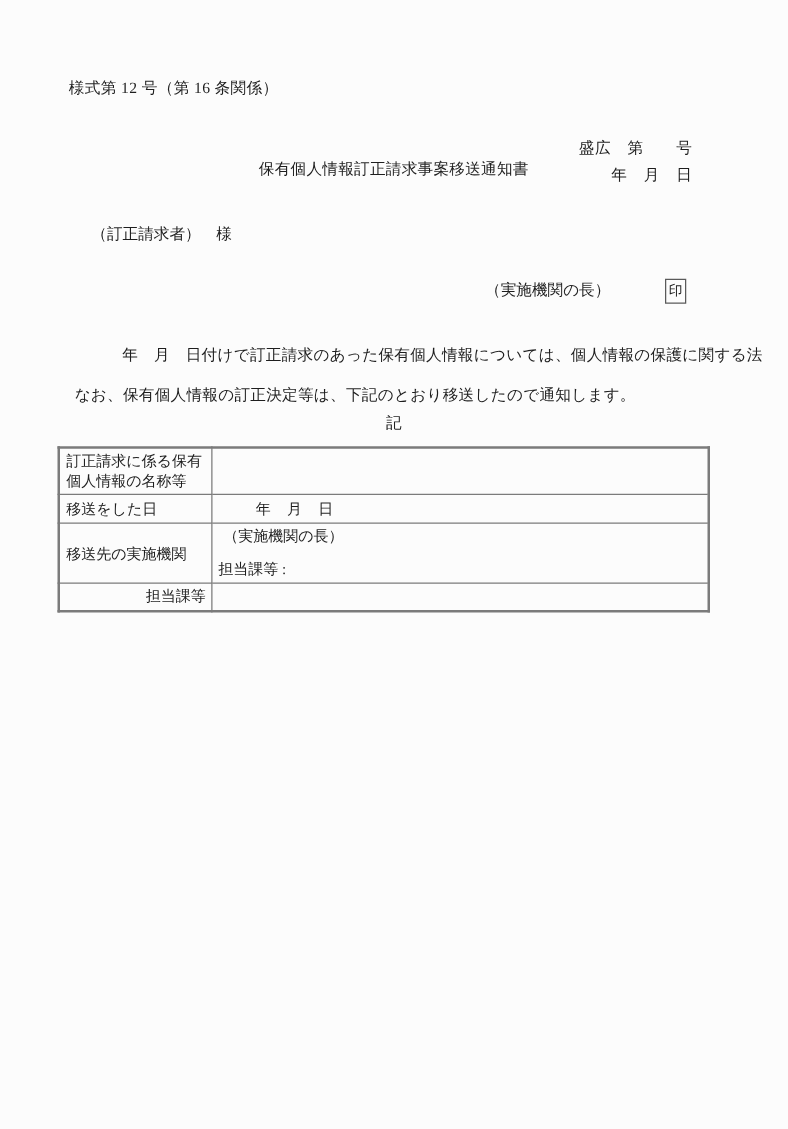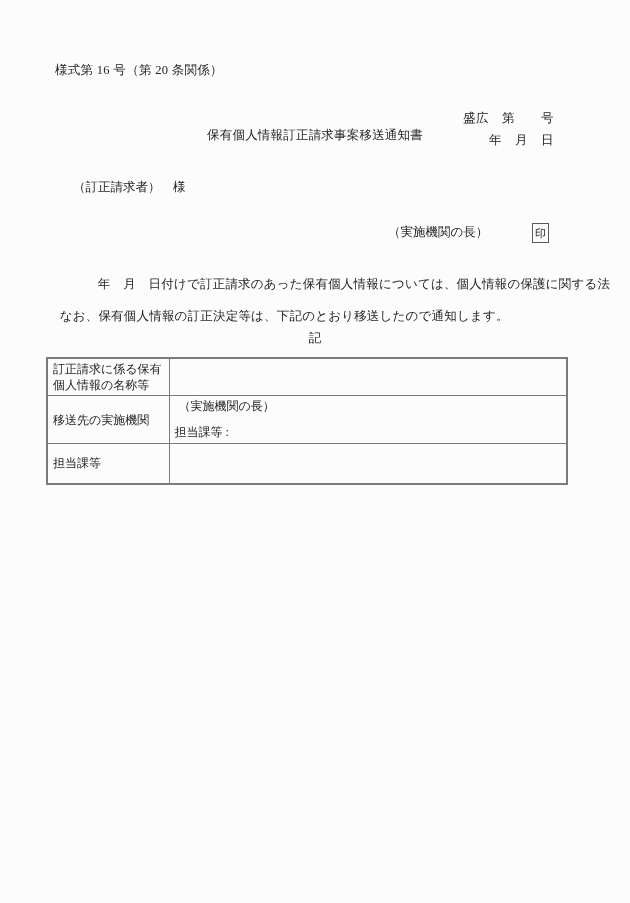--- a/index.html
+++ b/index.html
@@ -95,35 +95,35 @@
     vertical-align: middle;
     padding: 2px 4px;
     overflow: hidden;
   }
   col.c1 { width: 122px; }
   col.c2 { width: 398px; }
   tr.r1 { height: 35px; }
   tr.r2 { height: 23px; }
   tr.r3 { height: 22px; }
   tr.r4 { height: 47px; }
-  tr.r5 { height: 40px; }
+  tr.r5 { height: 22px; text-align: right; }
   td.label {
     padding-left: 5px;
     white-space: pre-line;
     line-height: 16px;
   }
   td.value { padding-left: 5px; }
   td.value.date-cell { padding-left: 35px; letter-spacing: 0.5px; }
   .dest-line1 { padding-left: 4px; margin-bottom: 9px; white-space: pre; }
   .dest-line2 { padding-left: 0px; white-space: pre; }
 </style>
 </head>
 <body>
 
-<div class="abs form-number">様式第 16 号（第 20 条関係）</div>
+<div class="abs form-number">様式第 12 号（第 16 条関係）</div>
 
 <div class="abs doc-title">保有個人情報訂正請求事案移送通知書</div>
 
 <div class="abs right-line doc-number">盛広　第　　号</div>
 <div class="abs right-line issue-date">年　月　日</div>
 
 <div class="abs addressee">（訂正請求者）　様</div>
 
 <div class="abs issuer">（実施機関の長）</div>
 <div class="abs seal-box">印</div>
@@ -140,20 +140,24 @@
     <colgroup>
         <col class="c1">
         <col class="c2">
       </colgroup>
     <tbody>
         <tr class="r1">
       <td class="label">訂正請求に係る保有
 個人情報の名称等</td>
       <td class="value"></td>
     </tr>
+    <tr class="r2">
+      <td class="label">移送をした日</td>
+      <td class="value date-cell">年　月　日</td>
+    </tr>
     <tr class="r4">
       <td class="label">移送先の実施機関</td>
       <td class="value">
         <div class="dest-line1">（実施機関の長）</div>
         <div class="dest-line2">担当課等 :</div>
       </td>
     </tr>
     <tr class="r5">
       <td class="label">担当課等</td>
       <td class="value"></td>

